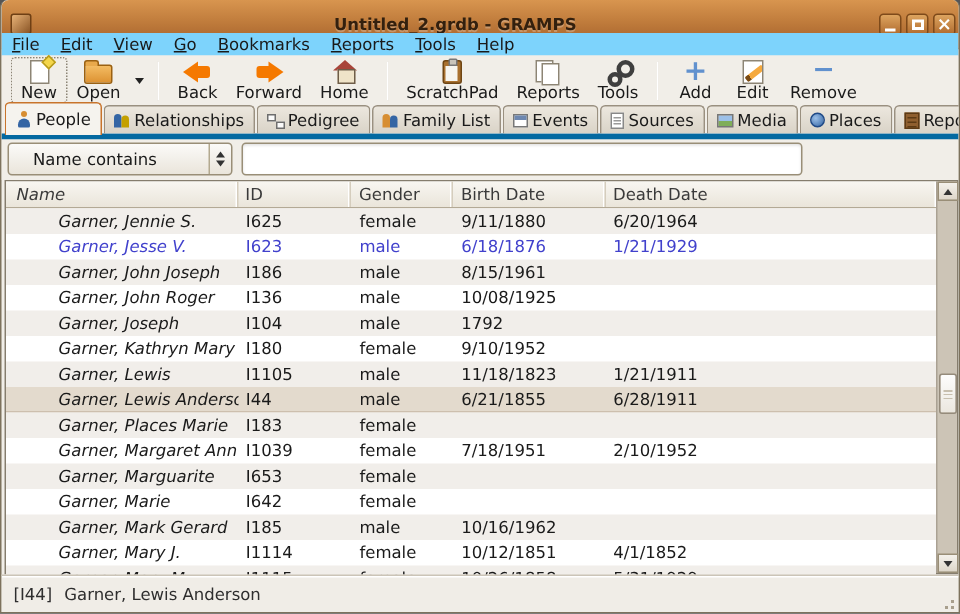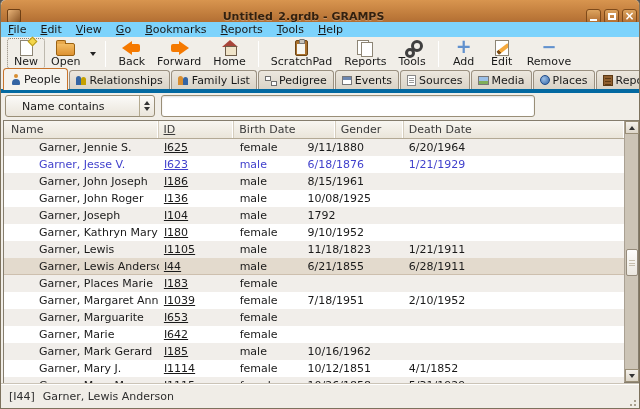--- a/index.html
+++ b/index.html
@@ -143,21 +143,21 @@
   .i-clear::after{ content:''; position:absolute; left:0px; top:4px; width:0; height:0;
     border-bottom:9px solid #edc531; border-left:4px solid transparent; border-right:4px solid transparent;
     transform:rotate(-35deg); }
   
   .listarea{ position:absolute; left:2px; top:120px; width:636px; height:263px;
     border:1px solid #857d6d; background:#fff; }
   .header-row{ position:absolute; left:0; top:0; width:620px; height:18px; display:flex;
     background:linear-gradient(#f8f6f1,#eae5da); border-bottom:1px solid #b3a995; }
   .hcell{ border-right:1px solid #d5cdbd; box-shadow:inset -1px 0 0 #fff; padding:2px 0 0 5px; color:#3a3a3a; }
   .hcell.c-name{ padding-left:7px; }
-  .c-name{ width:157px; } .c-id{ width:77px;text-decoration:underline; } .c-gender{ width:69px; }
+  .c-name{ width:157px;font-style:italic; } .c-id{ width:77px; } .c-gender{ width:69px; }
   .c-birth{ width:103px; } .c-death{ width:224px; border-right:none; }
   .tbody{ position:absolute; left:0; top:18px; width:620px; height:245px; overflow:hidden; background:#fff; }
   .row{ display:flex; height:17px; line-height:17px; }
   .row:nth-child(odd){ background:#f1eeea; }
   .row .cell{ padding-left:5px; overflow:hidden; white-space:nowrap; }
   .row .cell.c-name{ padding-left:35px; }
   .row.blue{ color:#4141cc; }
   .row.selected{ background:#e3dacd; box-shadow:inset 0 -1px 0 #cdbfae; }
   
   .vscroll{ position:absolute; right:0; top:0; width:14px; height:261px;
@@ -291,26 +291,26 @@
   <div class="tabbar">
     <div class="tab active">
         <span class="ti p1"></span>
         <span>People</span>
       </div>
     <div class="tab">
         <span class="ti p2"></span>
         <span>Relationships</span>
       </div>
     <div class="tab">
+        <span class="ti ped"></span>
+        <span>Pedigree</span>
+      </div>
+    <div class="tab">
         <span class="ti fam"></span>
         <span>Family List</span>
-      </div>
-    <div class="tab">
-        <span class="ti ped"></span>
-        <span>Pedigree</span>
       </div>
     <div class="tab">
         <span class="ti evt"></span>
         <span>Events</span>
       </div>
     <div class="tab">
         <span class="ti src"></span>
         <span>Sources</span>
       </div>
     <div class="tab">
@@ -343,22 +343,22 @@
     <div class="fbtn clear-btn">
       <span class="i-clear"></span>
       <span><span class="mn">C</span><span>lear</span></span>
     </div>
   </div>
 
   <div class="listarea">
     <div class="header-row">
       <div class="hcell c-name">Name</div>
       <div class="hcell c-id">ID</div>
+      <div class="hcell c-gender">Gender</div>
       <div class="hcell c-birth">Birth Date</div>
-      <div class="hcell c-gender">Gender</div>
       <div class="hcell c-death">Death Date</div>
     </div>
     <div class="tbody">
         <div class="row">
           <div class="cell c-name">Garner, Jennie S.</div>
           <div class="cell c-id">I625</div>
           <div class="cell c-gender">female</div>
           <div class="cell c-birth">9/11/1880</div>
           <div class="cell c-death">6/20/1964</div>
         </div>

